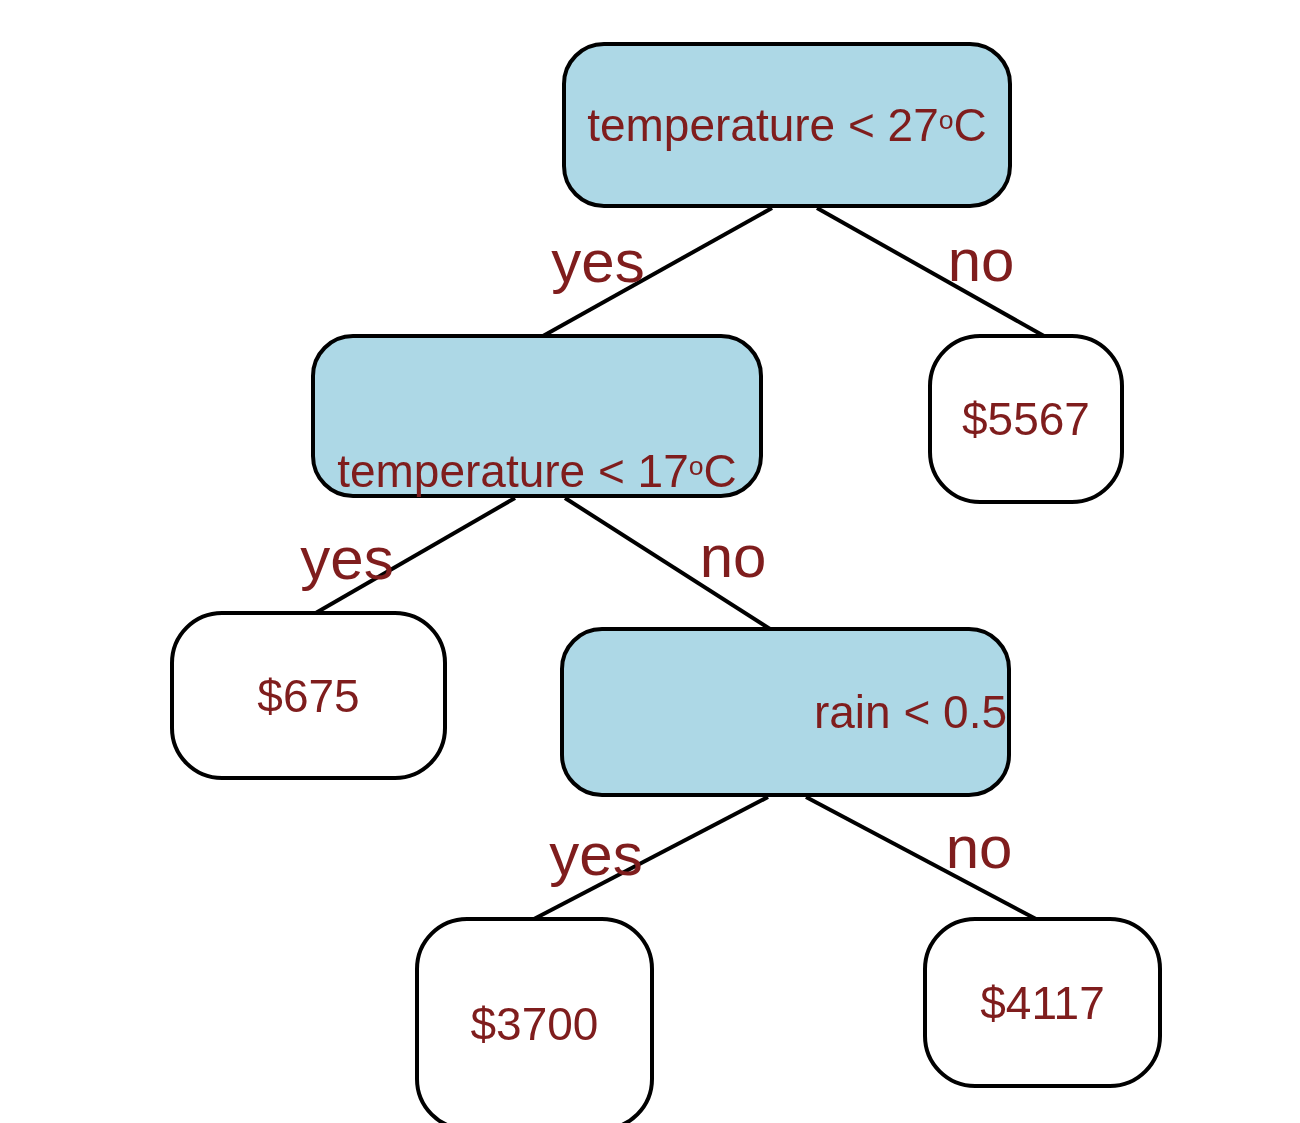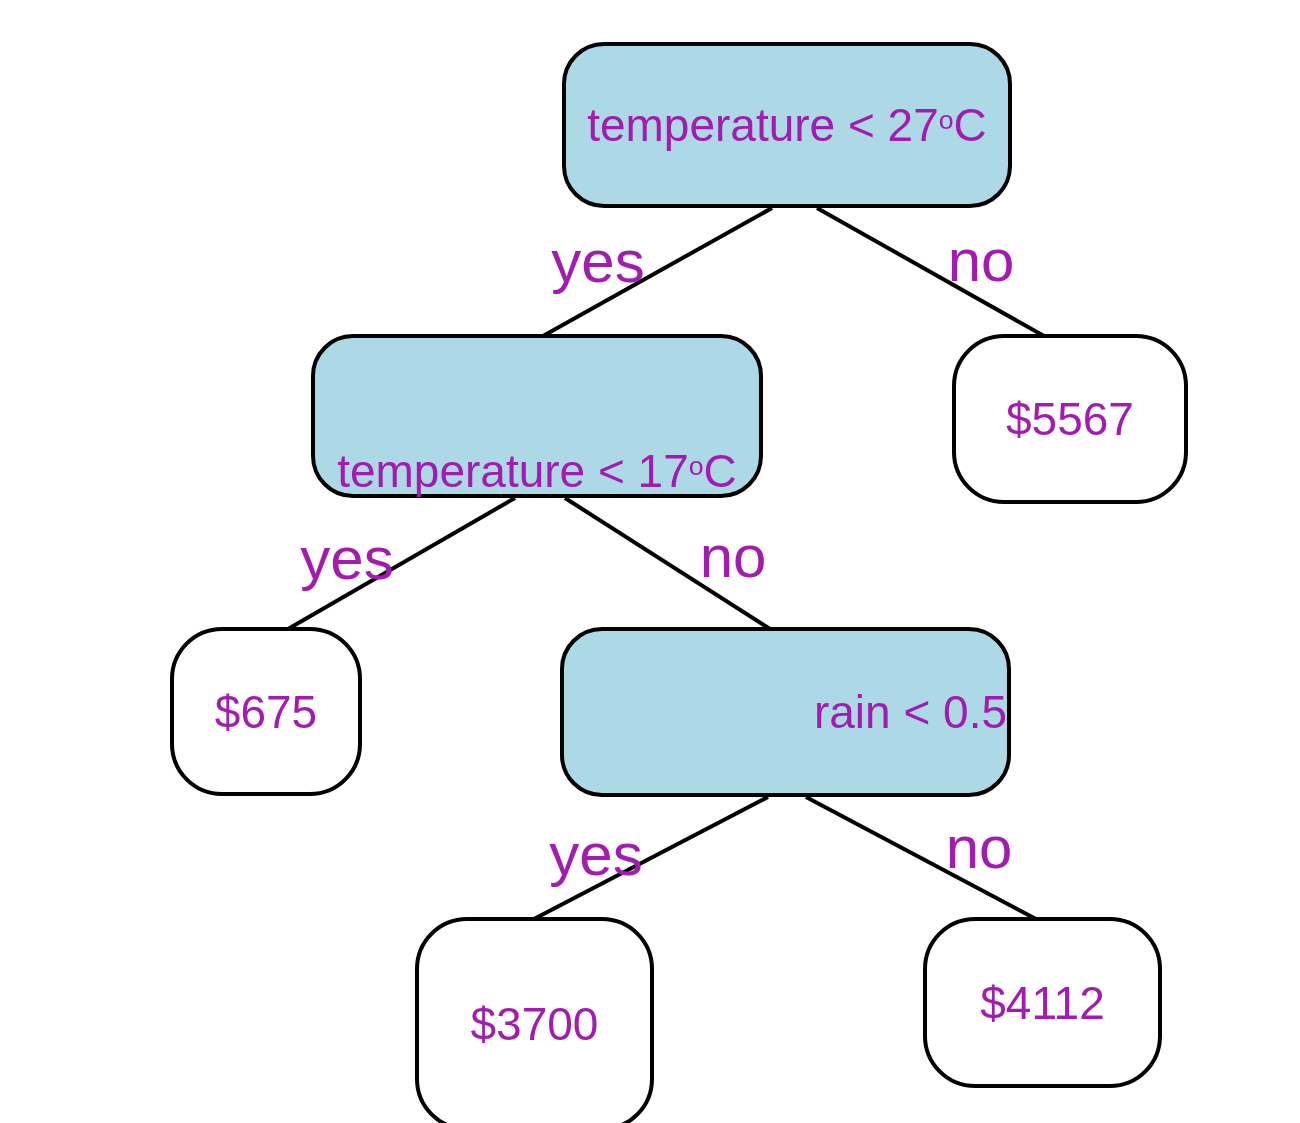--- a/index.html
+++ b/index.html
@@ -7,21 +7,21 @@
     --leaf-fill: #FFFFFF;
     --stroke: #000000;
   }
   html, body { margin: 0; padding: 0; background: #ffffff; }
   .canvas {
     position: relative;
     width: 1300px;
     height: 1123px;
     background: #ffffff;
     font-family: "Liberation Sans", sans-serif;
-    color: #a21caf;
+    color: #7f1d1d;
     overflow: hidden;
   }
   svg.edges {
     position: absolute;
     left: 0; top: 0;
     width: 1300px; height: 1123px;
   }
   svg.edges line {
     stroke: var(--stroke);
     stroke-width: 4;
@@ -78,34 +78,34 @@
   </div>
 
   <div class="node decision" style="left:311px; top:334px; width:452px; height:164px;align-items:flex-end;">
     <span class="node-text"><span>temperature &lt; 17</span><sup>o</sup><span>C</span></span>
   </div>
 
   <div class="node decision" style="left:560px; top:627px; width:451px; height:170px;justify-content:flex-end;">
     <span class="node-text"><span>rain &lt; 0.5</span></span>
   </div>
 
-  <div class="node leaf" style="left:928px; top:334px; width:236px; height:170px;margin-left:24px;">
+  <div class="node leaf" style="left:928px; top:334px; width:196px; height:170px;">
     <span class="node-text">$5567</span>
   </div>
 
-  <div class="node leaf" style="left:170px; top:627px; width:192px; height:169px;text-align:center;">
+  <div class="node leaf" style="left:170px; top:611px; width:277px; height:169px;text-align:center;">
     <span class="node-text">$675</span>
   </div>
 
   <div class="node leaf" style="left:415px; top:917px; width:239px; height:214px;">
     <span class="node-text">$3700</span>
   </div>
 
   <div class="node leaf" style="left:923px; top:917px; width:239px; height:171px;">
-    <span class="node-text">$4112</span>
+    <span class="node-text">$4117</span>
   </div>
 
   <div class="edge-label" style="left:598px; top:262px;">yes</div>
   <div class="edge-label" style="left:981px; top:261px;">no</div>
   <div class="edge-label" style="left:347px; top:559px;">yes</div>
   <div class="edge-label" style="left:733px; top:557px;">no</div>
   <div class="edge-label" style="left:596px; top:855px;">yes</div>
   <div class="edge-label" style="left:979px; top:848px;">no</div>
 
 </div>

